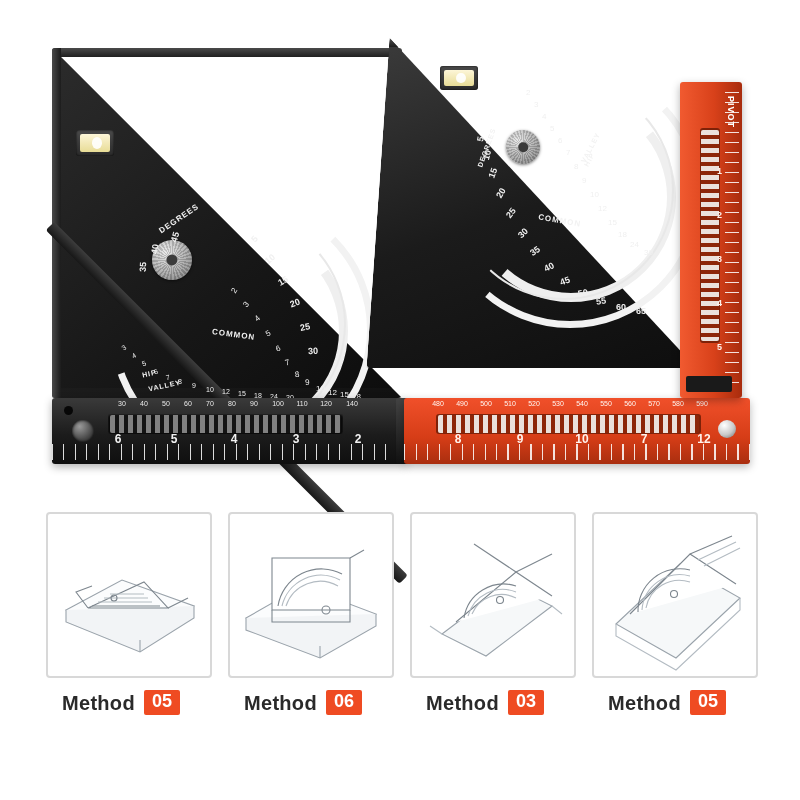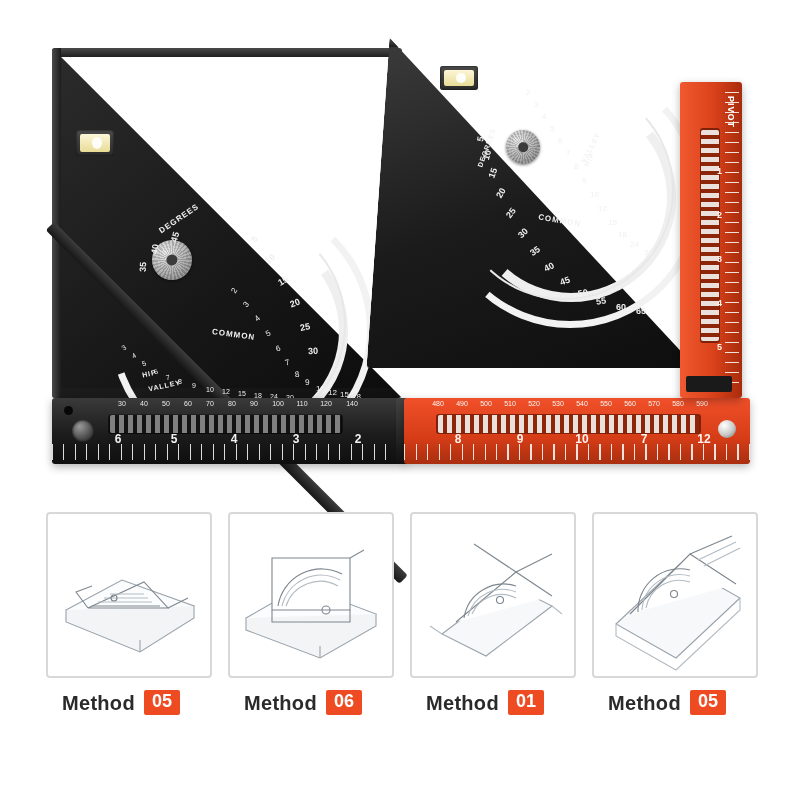--- a/index.html
+++ b/index.html
@@ -594,21 +594,21 @@
       <div class="method-lbl" style="left:16px;">
         <span class="txt">Method</span>
         <span class="num">05</span>
       </div>
       <div class="method-lbl" style="left:198px;">
         <span class="txt">Method</span>
         <span class="num">06</span>
       </div>
       <div class="method-lbl" style="left:380px;">
         <span class="txt">Method</span>
-        <span class="num">01</span>
+        <span class="num">03</span>
       </div>
       <div class="method-lbl" style="left:562px;">
         <span class="txt">Method</span>
         <span class="num">05</span>
       </div>
     </div>
   </div>
 
 </div>
 

